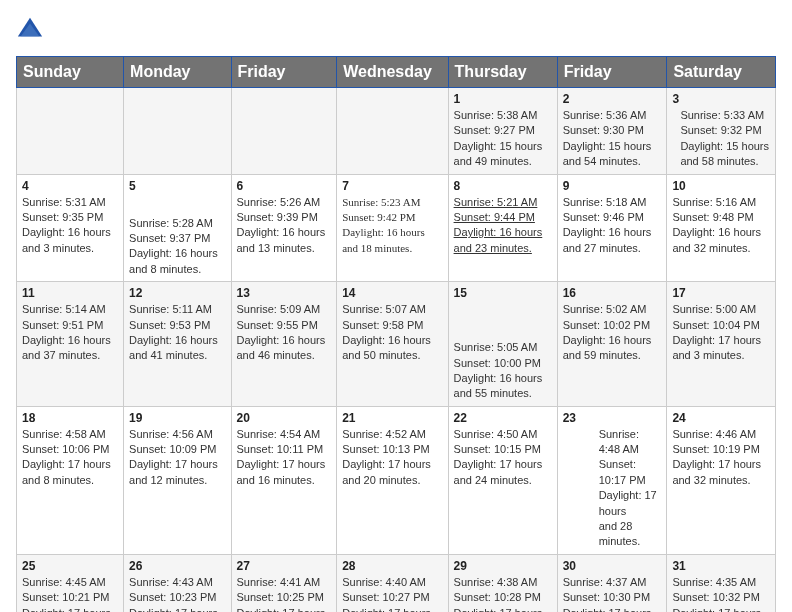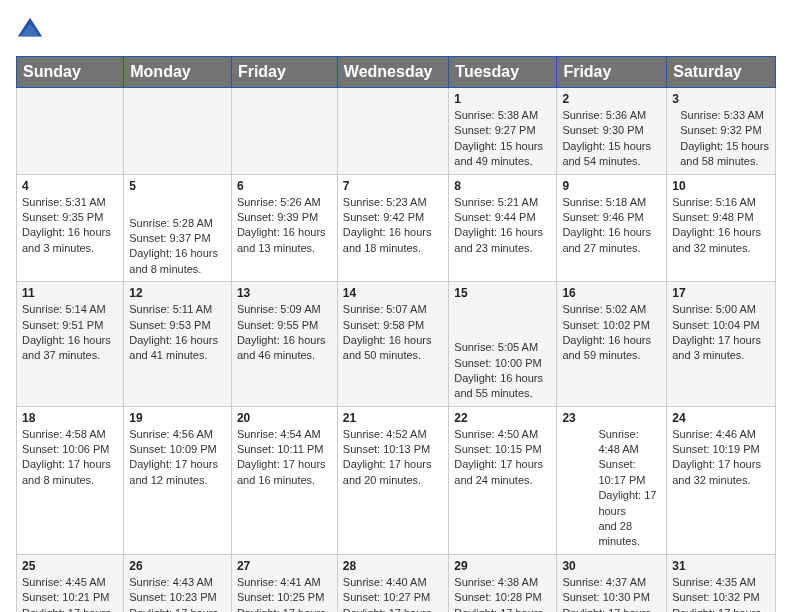--- a/index.html
+++ b/index.html
@@ -110,21 +110,21 @@
   </div>
 </div>
 
 <table>
   <thead>
     <tr>
     <th>Sunday</th>
         <th>Monday</th>
         <th>Friday</th>
         <th>Wednesday</th>
-        <th>Tuesday</th>
+        <th>Thursday</th>
         <th>Friday</th>
         <th>Saturday</th>
       </tr>
   </thead>
   <tbody>
   <tr>
         <td class="empty-cell"></td>
         <td class="empty-cell"></td>
         <td class="empty-cell"></td>
         <td class="empty-cell"></td>
@@ -167,28 +167,28 @@
         </td>
         <td>
           <div class="day-number">6</div>
           <div class="day-info" style="white-space: pre-line;">Sunrise: 5:26 AM
 Sunset: 9:39 PM
 Daylight: 16 hours
 and 13 minutes.</div>
         </td>
         <td>
           <div class="day-number">7</div>
-          <div class="day-info" style="white-space: pre-line;">Sunrise: 5:23 AM
+          <div class="day-info" style="white-space: pre-line; font-family: Liberation Serif, serif;">Sunrise: 5:23 AM
 Sunset: 9:42 PM
 Daylight: 16 hours
 and 18 minutes.</div>
         </td>
         <td>
           <div class="day-number">8</div>
-          <div class="day-info" style="white-space: pre-line;">Sunrise: 5:21 AM
+          <div class="day-info" style="white-space: pre-line; text-decoration: underline;">Sunrise: 5:21 AM
 Sunset: 9:44 PM
 Daylight: 16 hours
 and 23 minutes.</div>
         </td>
         <td>
           <div class="day-number">9</div>
           <div class="day-info" style="white-space: pre-line;">Sunrise: 5:18 AM
 Sunset: 9:46 PM
 Daylight: 16 hours
 and 27 minutes.</div>

